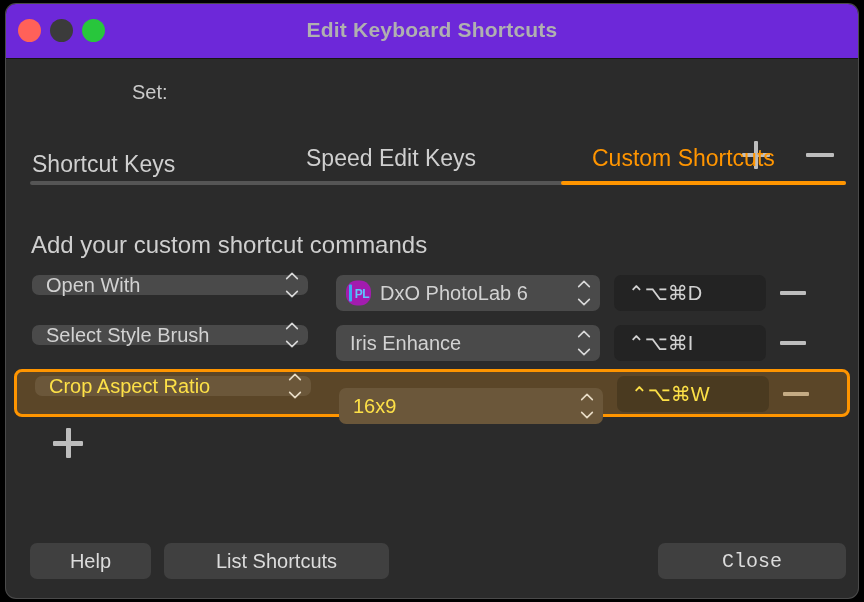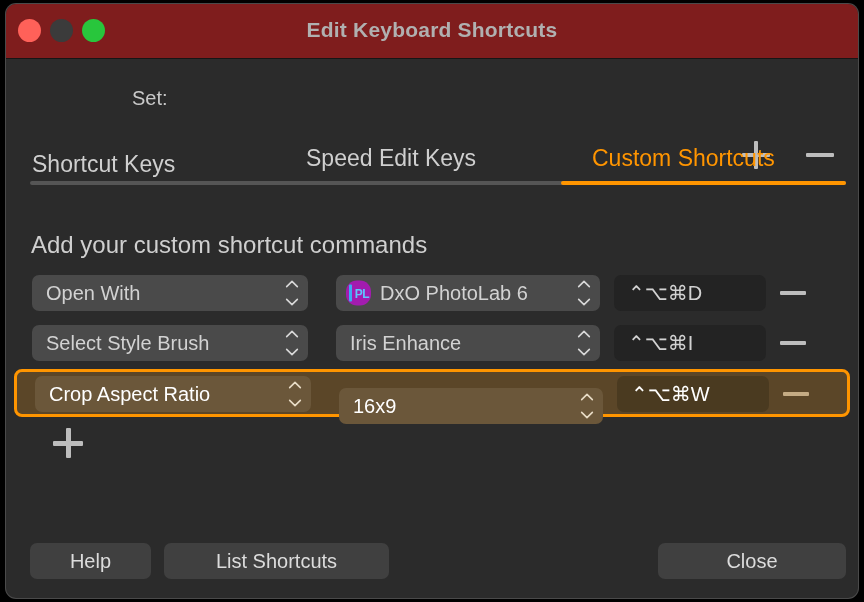--- a/index.html
+++ b/index.html
@@ -25,21 +25,21 @@
     background: #2b2b2b;
     border-radius: 10px;
     box-shadow: 0 0 0 1px #4a4a4a;
     overflow: hidden;
   }
 
   
   .titlebar {
     position: relative;
     height: 54px;
-    background: #7f1d1d;
+    background: #6d28d9;
     border-bottom: 1px solid #161616;
   }
   .traffic {
     position: absolute;
     left: 12px;
     top: 15px;
     display: flex;
     gap: 9px;
   }
   .light {
@@ -62,21 +62,21 @@
   }
 
   
   .setrow {
     position: relative;
     height: 72px;
   }
   .set-label {
     position: absolute;
     left: 126px;
-    top: 28px;
+    top: 22px;
     font-size: 20px;
     color: #c9c9c9;
     text-align: center;
   }
   .popup {
     position: absolute;
     background: #4a4a4a;
     border-radius: 7px;
     box-sizing: border-box;
   }
@@ -195,21 +195,21 @@
     background: #5b4628;
     border: 3px solid #ff9500;
     border-radius: 8px;
     margin: 0 8px;
     height: 48px;
   }
   .srow .cmd-popup {
     left: 26px;
     top: 6px;
     width: 276px;
-    height: 36px;
+    height: 20px;
   }
   .srow .val-popup {
     left: 330px;
     top: 6px;
     width: 264px;
     height: 36px;
   }
   .srow .keyfield {
     position: absolute;
     left: 608px;
@@ -250,21 +250,21 @@
   .srow.highlighted .val-popup { left: 322px; top: 4px; margin-top: 12px; }
   .srow.highlighted .keyfield {
     left: 600px;
     top: 4px;
     background: #4a3a20;
   }
   .srow.highlighted .popup { background: #6b573a; }
   .srow.highlighted .row-minus { left: 764px; top: 8px; }
   .srow.highlighted .row-minus::before { background: #c4ab84; }
   .srow.highlighted .ptext,
-  .srow.highlighted .ktext { color: #ffffff; }
+  .srow.highlighted .ktext { color: #fde047; }
 
   
   .app-icon {
     position: absolute;
     left: 10px;
     top: 50%;
     transform: translateY(-50%);
     width: 25px;
     height: 25px;
     border-radius: 11px;
@@ -321,21 +321,21 @@
     border-radius: 7px;
     display: flex;
     align-items: center;
     justify-content: center;
     font-size: 20px;
     color: #dcdcdc;
     box-sizing: border-box;
   }
   .btn-help  { left: 24px;  top: 539px; width: 121px; }
   .btn-list  { left: 158px; top: 539px; width: 225px; }
-  .btn-close { left: 652px; top: 539px; width: 188px; }
+  .btn-close { left: 652px; top: 539px; width: 188px; font-family: Liberation Mono, monospace; }
 </style>
 </head>
 <body>
 
 <div class="window">
 
   <div class="titlebar">
     <div class="traffic">
       <div class="light red"></div>
       <div class="light amber"></div>

